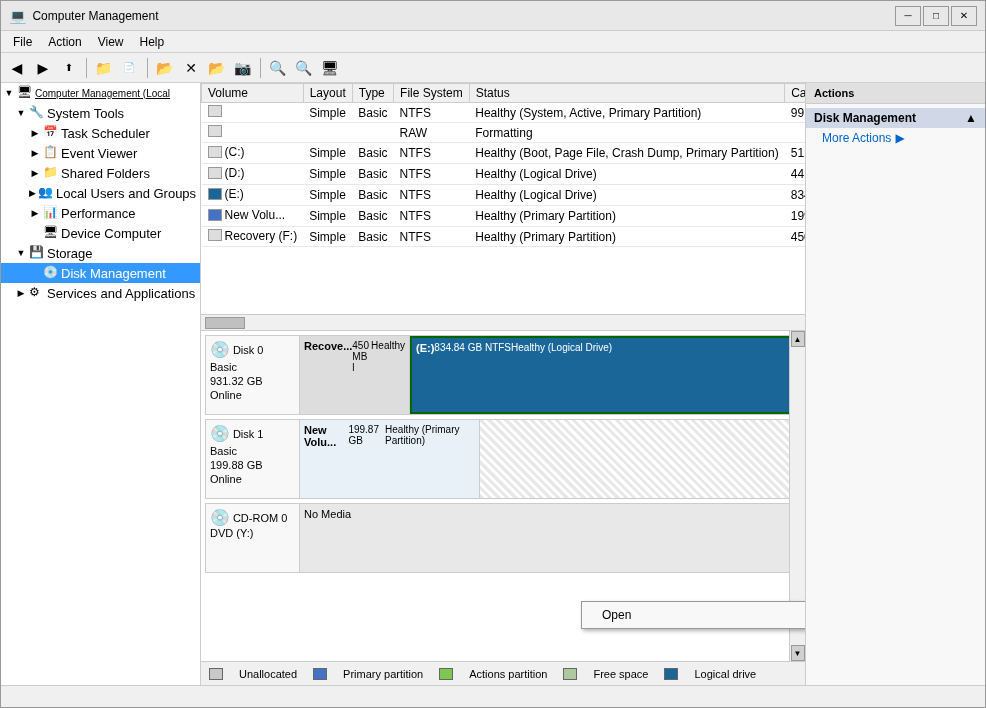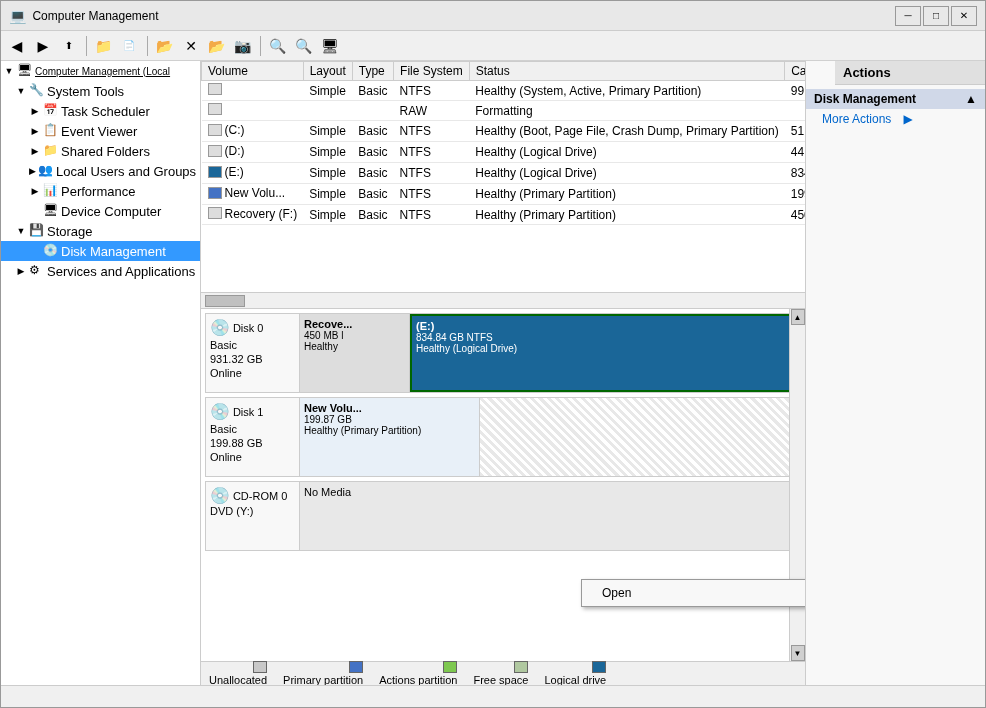--- a/index.html
+++ b/index.html
@@ -206,21 +206,20 @@
     }
     .disk-partitions {
       flex: 1;
       display: flex;
       border: 1px solid #ccc;
       border-left: none;
       overflow: hidden;
     }
     .partition {
       display: flex;
-      flex-direction: column;
       justify-content: flex-start;
       padding: 4px;
       font-size: 11px;
       border-right: 1px solid #ccc;
       overflow: hidden;
     }
     .partition:last-child { border-right: none; }
     .part-recovery { background: #ddd; flex: 0 0 100px; }
     .cdrom-row {
       display: flex;
@@ -251,64 +250,62 @@
       background: #f0f0f0;
       border-top: 1px solid #ccc;
       display: flex;
       align-items: center;
       padding: 0 8px;
       gap: 16px;
       font-size: 11px;
     }
     .legend-item {
       display: flex;
-      align-items: flex-end;
-      gap: 1px;
-      flex-direction: column;
+      align-items: flex-start;
+      gap: 16px;
     }
     .legend-box {
       width: 14px;
       height: 12px;
       border: 1px solid #666;
     }
 
     
     .actions-panel {
       width: 180px;
       background: #f8f8f8;
       border-left: 1px solid #ccc;
       font-size: 12px;
     }
     .actions-header {
       background: #e0e0e0;
       padding: 4px 8px;
       font-weight: bold;
-      font-size: 13px;
+      font-size: 11px;
       border-bottom: 1px solid #ccc;
-      margin-left: 29px;
     }
     .actions-section {
       padding: 4px 0;
     }
     .actions-section-title {
       background: #d0d8e8;
       padding: 3px 8px;
       font-weight: bold;
       font-size: 12px;
       display: flex;
       align-items: center;
       justify-content: space-between;
     }
     .actions-link {
       padding: 3px 16px;
       color: #0066cc;
       cursor: pointer;
       display: flex;
       align-items: center;
-      gap: 12px;
+      gap: 4px;
     }
 
     
     .context-menu {
       position: absolute;
       left: 380px;
       top: 270px;
       width: 230px;
       background: #f8f8f8;
       border: 1px solid #999;
@@ -344,20 +341,26 @@
       <span style="font-size:14px;">💻</span>
       <span class="title-text">Computer Management</span>
     </div>
     <div class="title-buttons">
       <button class="title-btn">─</button>
       <button class="title-btn">□</button>
       <button class="title-btn close">✕</button>
     </div>
   </div>
 
+  <div class="menu-bar">
+    <span class="menu-item">File</span>
+    <span class="menu-item">Action</span>
+    <span class="menu-item">View</span>
+    <span class="menu-item">Help</span>
+  </div>
 
   <div class="toolbar">
     <button class="tb-btn">◀</button>
     <button class="tb-btn">▶</button>
     <button class="tb-btn" style="font-size:10px;">⬆</button>
     <div class="tb-sep"></div>
     <button class="tb-btn">📁</button>
     <button class="tb-btn" style="font-size:10px; font-weight:bold;">📄</button>
     <div class="tb-sep"></div>
     <button class="tb-btn">📂</button>

